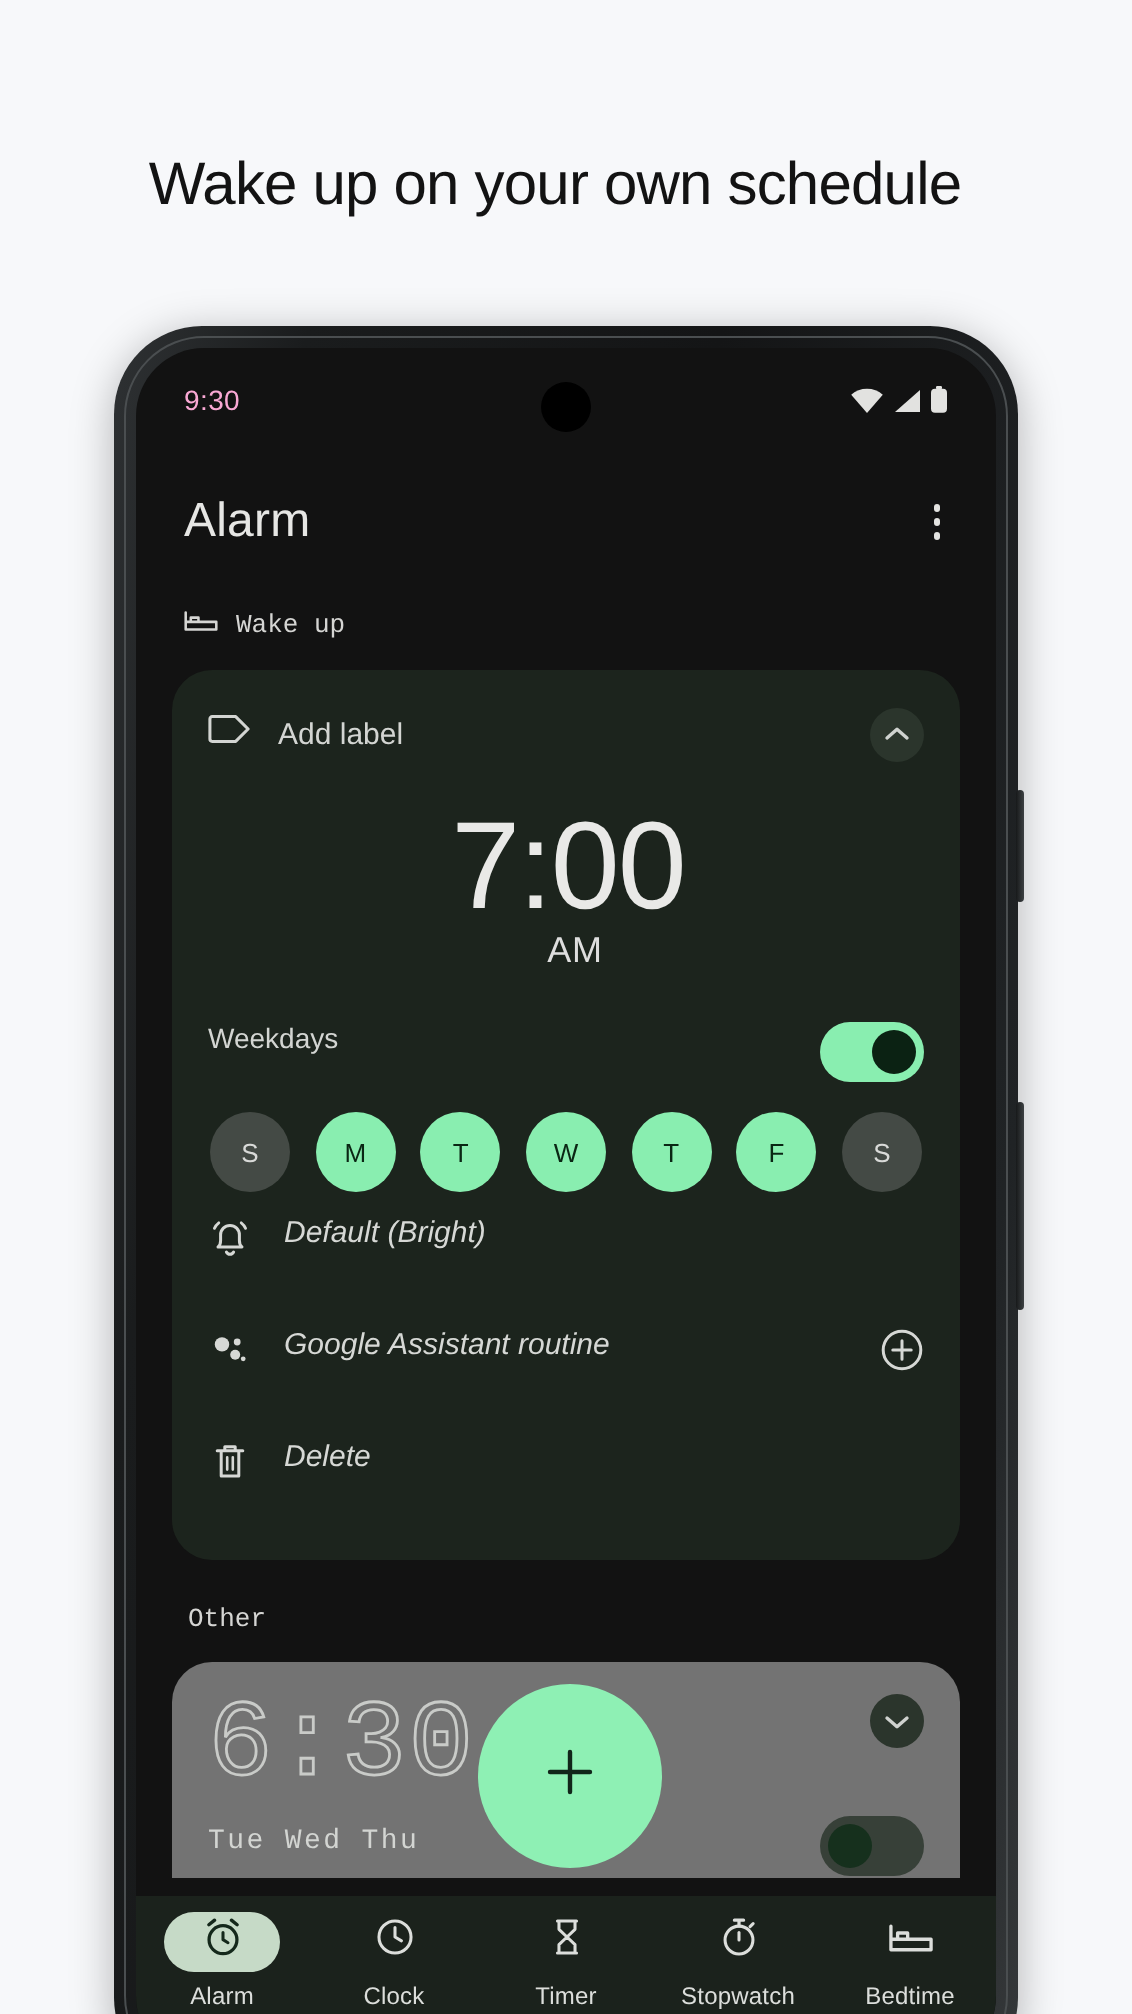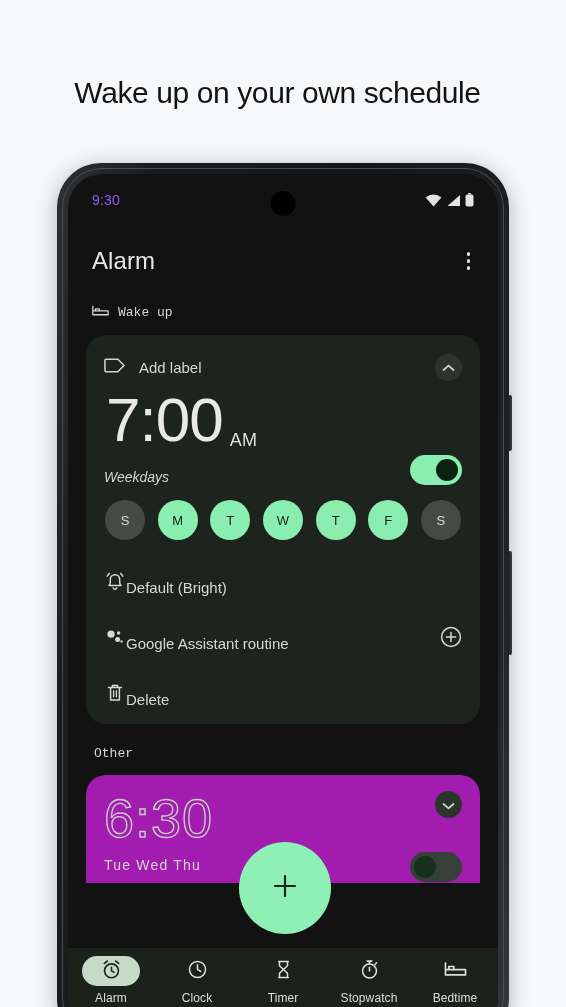--- a/index.html
+++ b/index.html
@@ -74,21 +74,21 @@
   
   .status-bar {
     position: relative;
     height: 52px;
     display: flex;
     align-items: center;
     padding: 0 24px;
   }
   .status-time {
     font-size: 14px;
-    color: #8b5cf6;
+    color: #f9a8d4;
     letter-spacing: 0.2px;
   }
   .punch-hole {
     position: absolute;
     left: 50%;
     top: 17px;
     transform: translateX(-50%);
     width: 25px; height: 25px;
     border-radius: 50%;
     background: #000;
@@ -170,44 +170,44 @@
     border-radius: 50%;
     background: #2b352c;
     display: flex;
     align-items: center;
     justify-content: center;
     cursor: pointer;
   }
 
   .time-row {
     display: flex;
-    align-items: flex-end;
-    margin-top: 4px;
+    align-items: center;
+    margin-top: 18px;
     padding-left: 2px;
+    flex-direction: column;
   }
   .time-big {
     font-size: 62px;
     line-height: 1;
     color: #e9e9e7;
     font-weight: 400;
     letter-spacing: -1px;
   }
   .time-ampm {
     font-size: 18px;
     color: #dedede;
     margin-left: 7px;
     letter-spacing: 0.4px;
   }
 
   .repeat-row {
     display: flex;
-    align-items: flex-end;
-    margin-top: 4px;
+    align-items: flex-start;
+    margin-top: 25px;
     height: 30px;
-    font-style: italic;
   }
   .repeat-text {
     font-size: 14px;
     color: #d3d5d2;
   }
 
   
   .toggle {
     margin-left: auto;
     width: 52px; height: 30px;
@@ -241,24 +241,26 @@
     justify-content: center;
     font-size: 13px;
     cursor: pointer;
   }
   .day.on  { background: #89eeb0; color: #0a2614; }
   .day.off { background: #444a45; color: #d9dad8; }
 
   
   .opt-row {
     display: flex;
-    align-items: flex-end;
+    align-items: flex-start;
+    gap: 16px;
     height: 44px;
     margin-top: 12px;
     cursor: pointer;
+    font-style: italic;
   }
   .opt-text {
     font-size: 15px;
     color: #d6d8d5;
   }
   .opt-trail {
     margin-left: auto;
     display: flex;
     align-items: center;
   }
@@ -267,25 +269,26 @@
     border-radius: 50%;
     background: #89eeb0;
     display: flex;
     align-items: center;
     justify-content: center;
   }
 
   
   .alarm-card2 {
     margin: 6px 18px 0 18px;
-    background: #a21caf;
+    background: #737373;
     border-radius: 20px 20px 0 0;
     padding: 16px 18px 10px 18px;
     position: relative;
     height: 108px;
+    font-family: Liberation Mono, monospace;
   }
   .time-outline {
     font-size: 54px;
     line-height: 1;
     color: transparent;
     -webkit-text-stroke: 1.4px #c9cbc8;
     letter-spacing: 1px;
     font-weight: 400;
   }
   .days-text {

